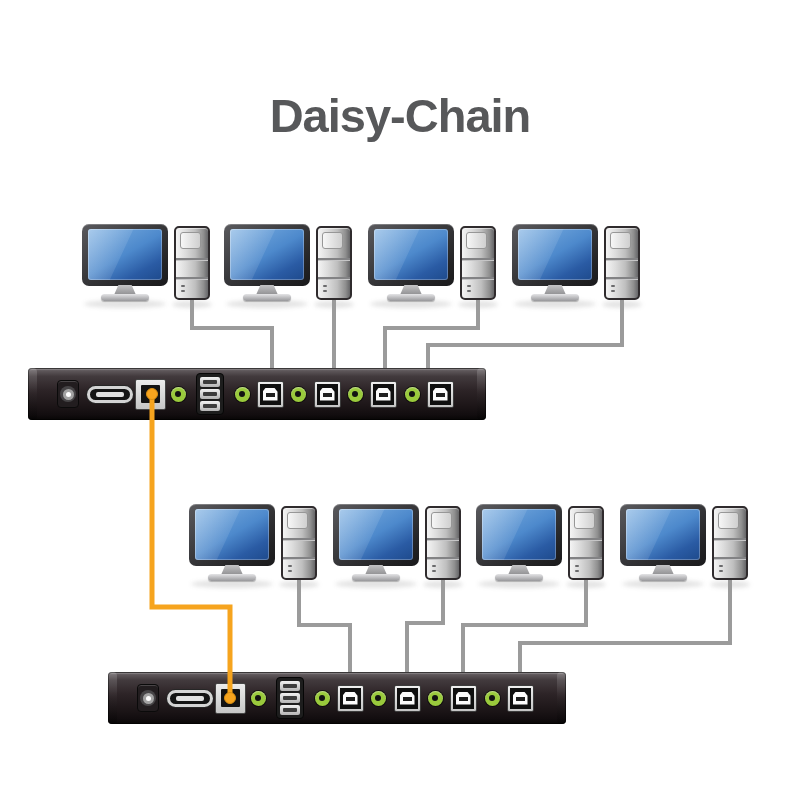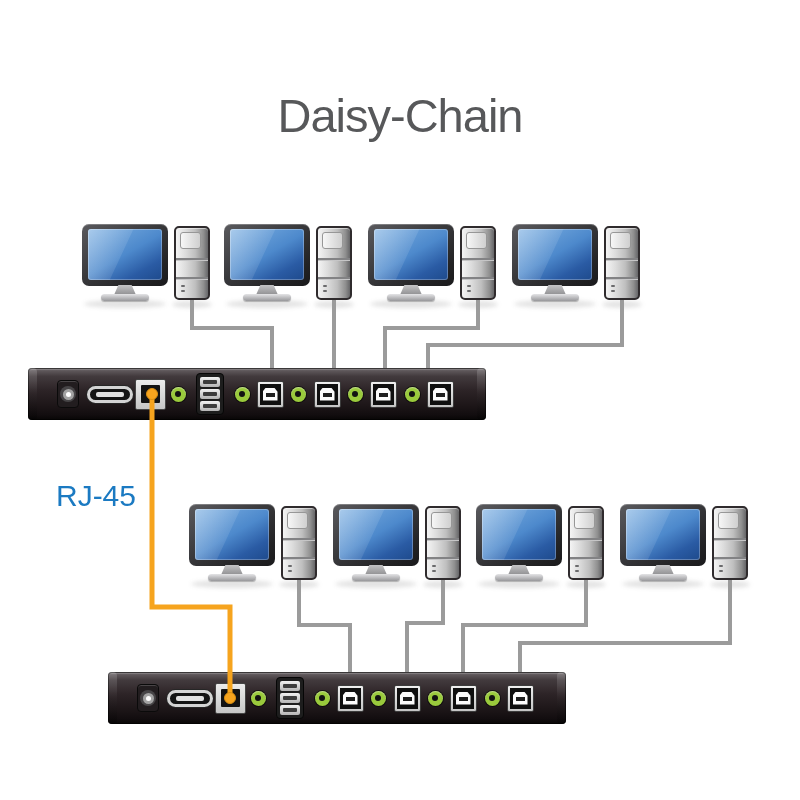--- a/index.html
+++ b/index.html
@@ -5,21 +5,21 @@
   html,body{margin:0;padding:0;background:#ffffff;}
   #stage{
     position:relative;width:800px;height:800px;background:#ffffff;overflow:hidden;
     font-family:"Liberation Sans",sans-serif;
   }
   *,*::before,*::after{box-sizing:border-box;}
 
   
   #title{
     position:absolute;left:0;right:0;top:88px;margin:0;text-align:center;
-    font-size:47px;font-weight:normal;letter-spacing:-1px;color:var(--title-color,#57585a);
+    font-size:47px;font-weight:bold;letter-spacing:-1px;color:var(--title-color,#57585a);
   }
 
   
   #cable-label{
     position:absolute;left:36px;top:479px;width:100px;text-align:right;
     color:var(--label-color,#1b7ac2);font-size:30px;line-height:34px;font-weight:normal;
   }
 
   
   svg.cable-layer{position:absolute;left:0;top:0;width:800px;height:800px;pointer-events:none;}
@@ -408,15 +408,14 @@
       </div>
     </div>
 
   <svg id="orange-layer" class="cable-layer">
       <polyline points="152,394 152,607 230,607 230,698" fill="none" stroke="#f6a41e" stroke-width="5" stroke-linejoin="miter"></polyline>
       <circle cx="152" cy="394" r="5.5" fill="#f6a41e" stroke="#d98e10" stroke-width="1"></circle>
       <circle cx="230" cy="698" r="5.5" fill="#f6a41e" stroke="#d98e10" stroke-width="1"></circle>
     </svg>
 
   <div id="cable-label">
-    <div>RJ-45</div>
   </div>
 </div>
 
 </body></html>

